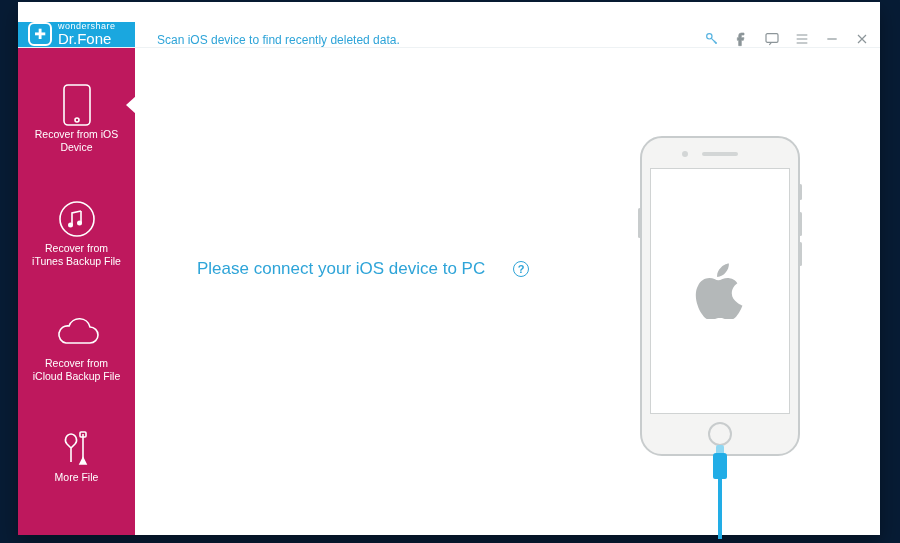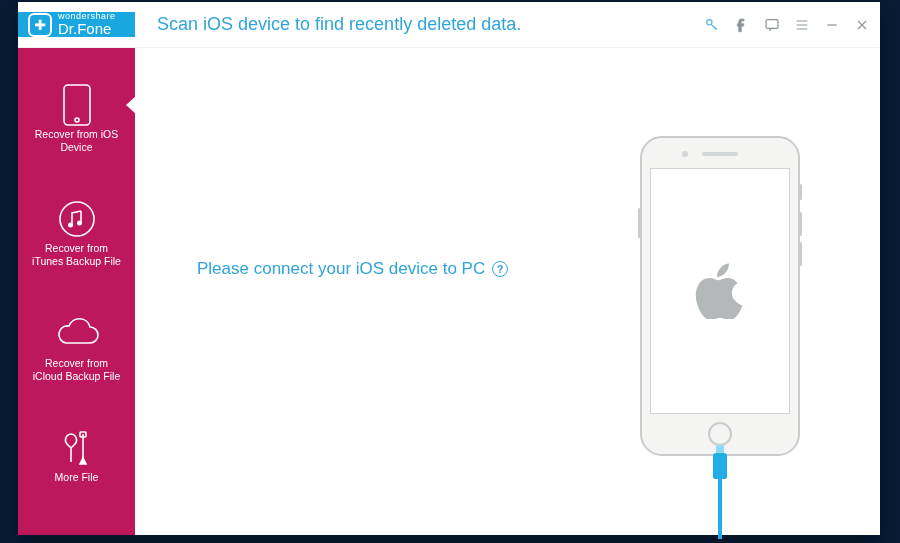--- a/index.html
+++ b/index.html
@@ -15,21 +15,21 @@
     width: 862px; height: 533px;
     background: #ffffff;
     box-shadow: 0 8px 20px rgba(0,0,0,0.35);
     display: flex;
     flex-direction: column;
   }
   
   .header {
     height: 46px;
     display: flex;
-    align-items: center;
+    align-items: flex-end;
     border-bottom: 1px solid #eef2f4;
   }
   .logo-block {
     width: 117px;
     background: #1aa7df;
     display: flex;
     align-items: center;
     padding-left: 10px;
     color: #ffffff;
   }
@@ -51,21 +51,21 @@
   }
   .logo-text { line-height: 1.05; }
   .logo-text .top { font-size: 9px; letter-spacing: 0.5px; }
   .logo-text .bot { font-size: 15px; font-weight: 400; }
   .header-title {
     flex: 1;
     display: flex;
     align-items: center;
     padding-left: 22px;
     color: #2ea4d8;
-    font-size: 18px;
+    font-size: 12px;
   }
   .header-controls {
     display: flex;
     align-items: center;
     padding-right: 10px;
     gap: 14px;
     color: #8c9599;
   }
   .hctrl { cursor: pointer; display: inline-flex; align-items: center; justify-content: center; width: 16px; height: 16px; }
   .hctrl svg { width: 16px; height: 16px; stroke: #8c9599; }
@@ -119,21 +119,21 @@
     position: relative;
     background: #ffffff;
   }
   .prompt {
     position: absolute;
     left: 62px; top: 211px;
     color: #2ea4d8;
     font-size: 17px;
     display: flex;
     align-items: center;
-    gap: 7px;
+    gap: 28px;
   }
   .help-icon {
     width: 16px; height: 16px;
     border: 1.3px solid #2ea4d8;
     border-radius: 50%;
     display: inline-flex;
     align-items: center;
     justify-content: center;
     font-size: 11px;
     color: #2ea4d8;

